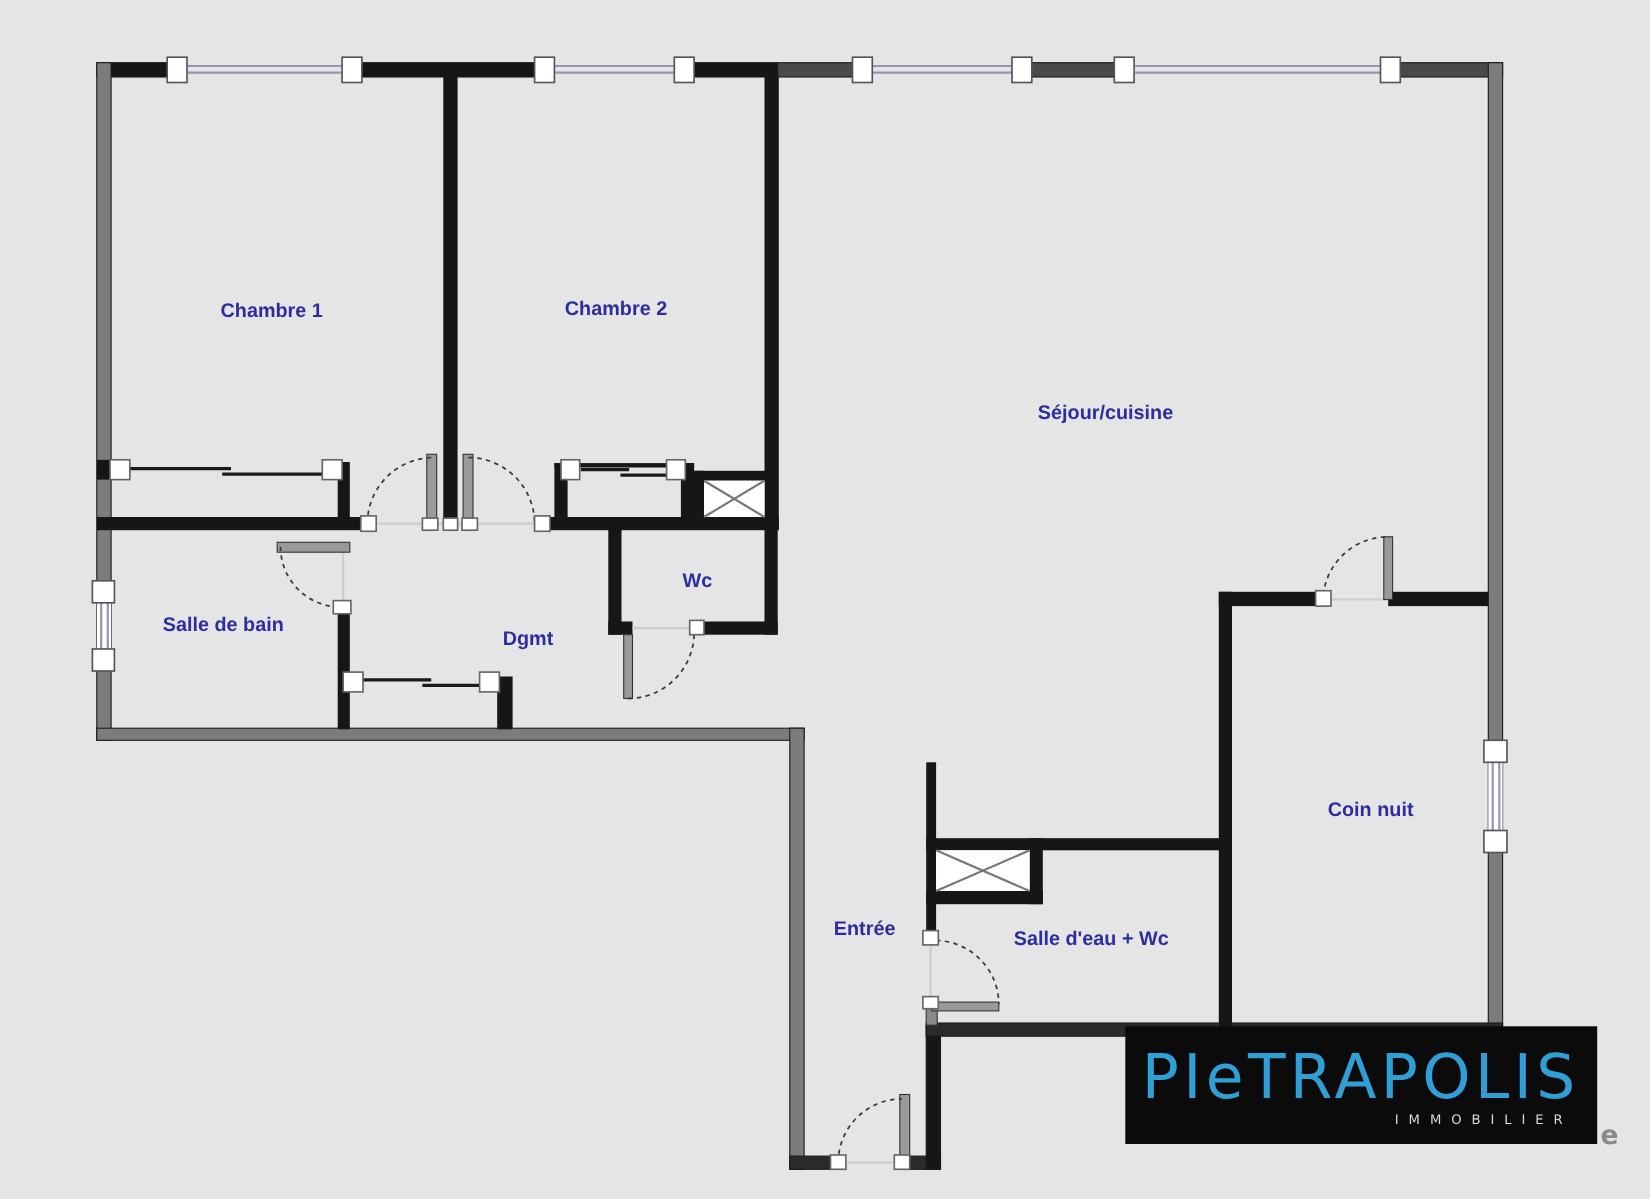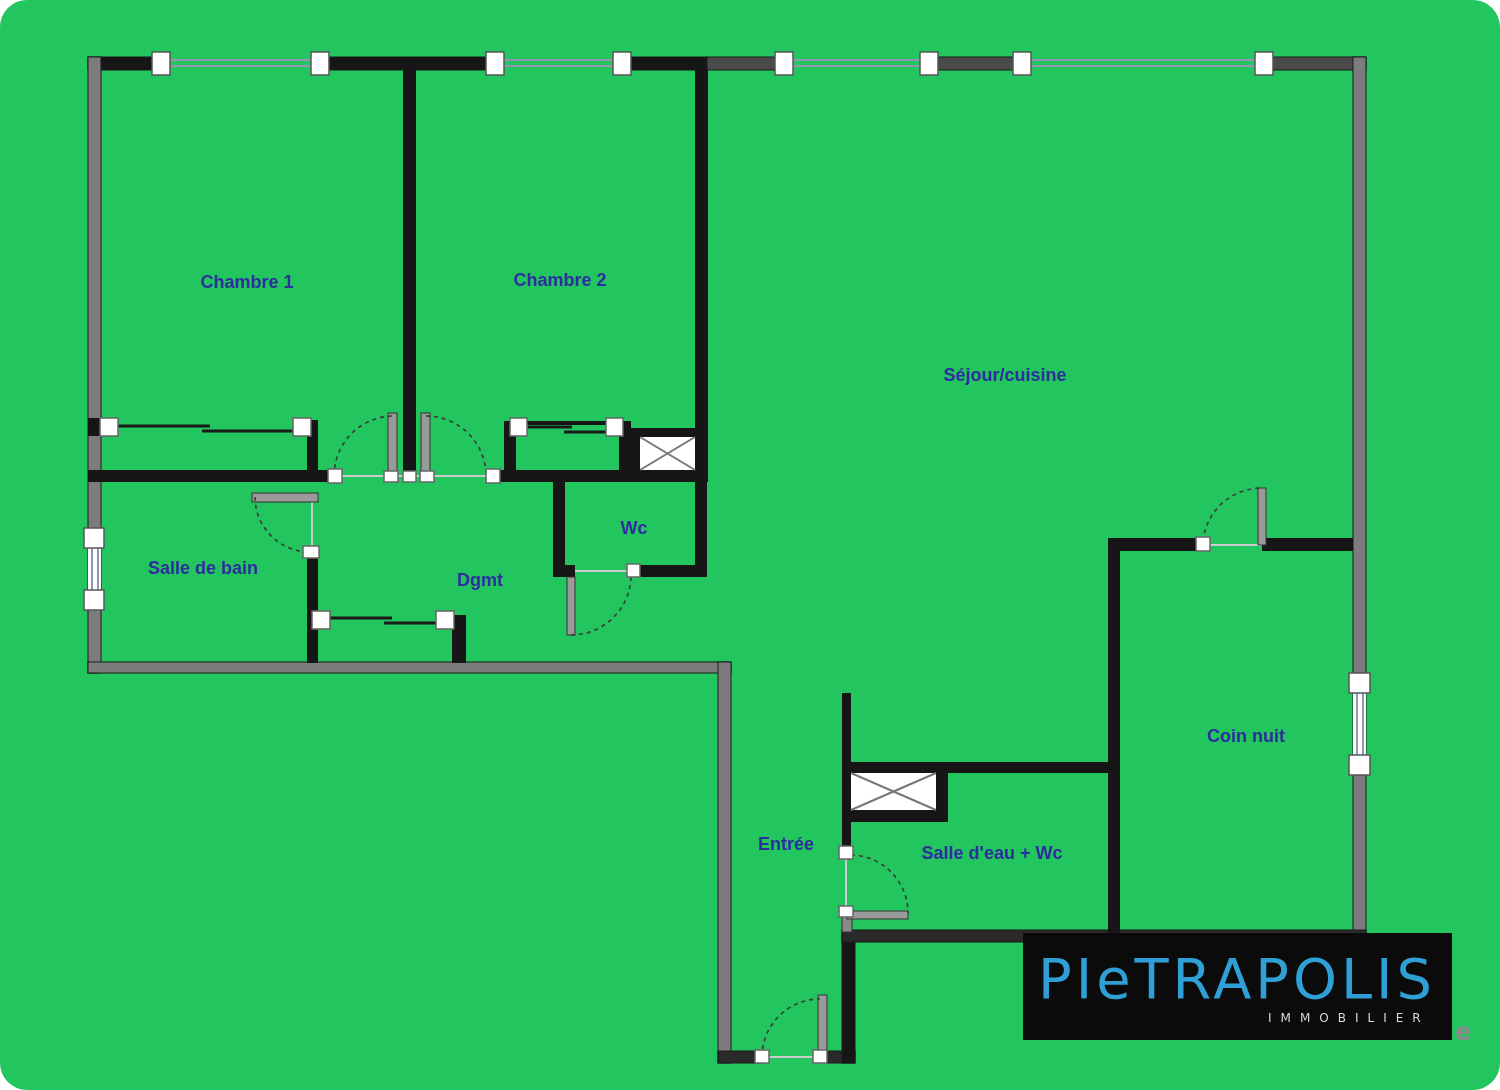--- a/index.html
+++ b/index.html
@@ -1,16 +1,16 @@
 <!DOCTYPE html>
 <html><head>
 <meta charset="utf-8">
 <style>
   html,body{margin:0;padding:0;background:#ffffff;}
-  .stage{position:relative;width:1500px;height:1090px;background:#22c55e;font-family:"Liberation Sans",sans-serif;border-radius:27px;}
+  .stage{position:relative;width:1500px;height:1090px;background:#e5e5e5;font-family:"Liberation Sans",sans-serif;}
   svg{position:absolute;left:0;top:0;}
   text.room{font-family:"Liberation Sans",sans-serif;font-weight:bold;font-size:18px;}
   text.brand{font-family:"DejaVu Sans",sans-serif;font-weight:normal;}
   text.subbrand{font-family:"DejaVu Sans",sans-serif;letter-spacing:9px;font-size:12px;}
   text.artifact{font-family:"DejaVu Sans",sans-serif;font-size:24px;font-weight:bold;}
 </style>
 </head>
 <body>
 
 <div class="stage">

